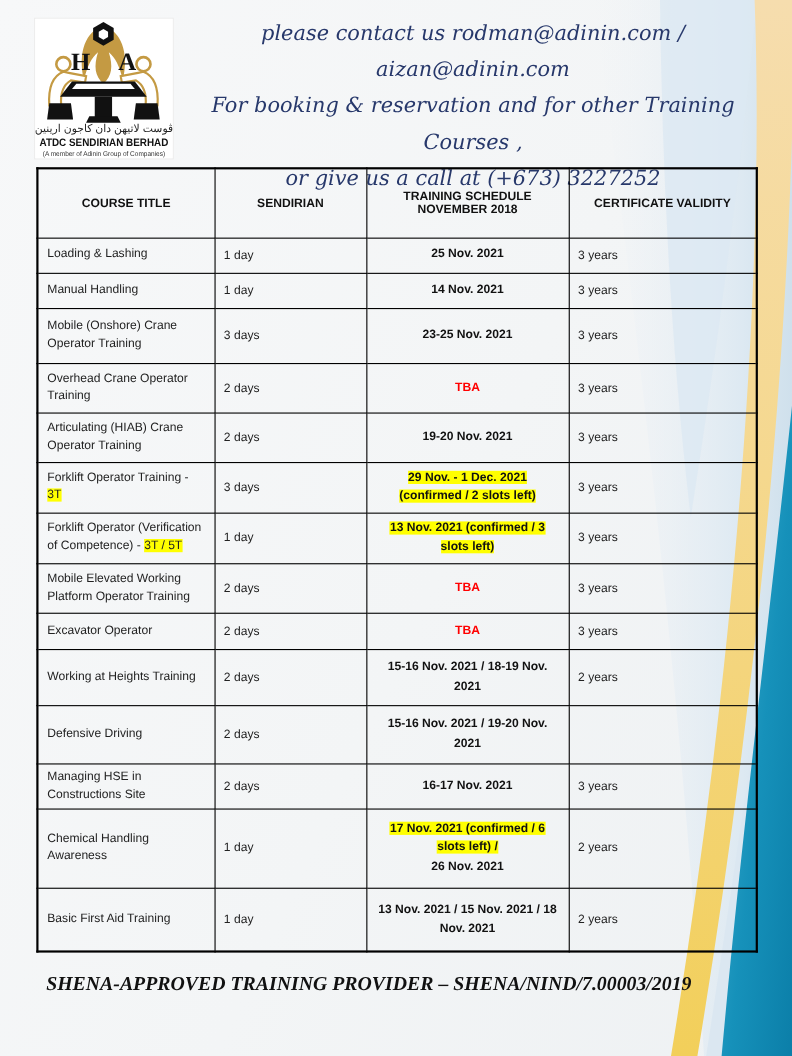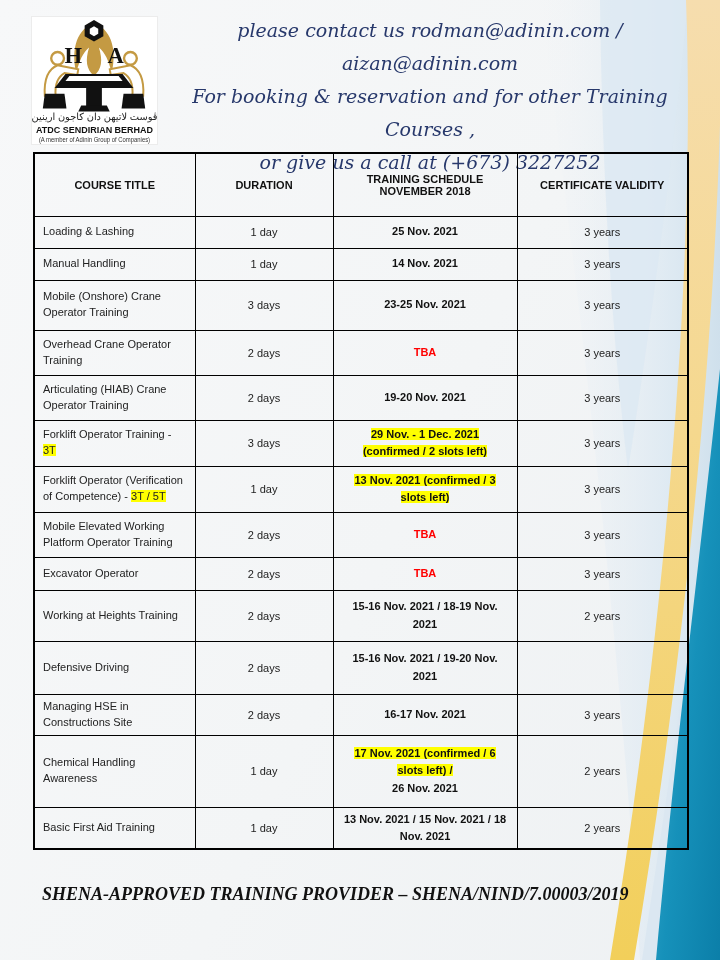--- a/index.html
+++ b/index.html
@@ -41,39 +41,39 @@
   #course-table th,#course-table td{
     border:1px solid #000;
     padding:2px 8px;
     vertical-align:middle;
     background:transparent;
   }
   #course-table thead tr{height:63px;}
   #course-table th{font-weight:bold;text-align:center;color:#111;}
   #course-table th:nth-child(3){padding:0 22px;}
   td.c-title{text-align:left;line-height:1.45;}
-  td.c-duration,td.c-validity{text-align:center;}
+  td.c-duration,td.c-validity{text-align:left;}
   td.c-schedule{text-align:center;font-weight:bold;line-height:1.55;padding:2px 12px;color:#111;}
   .hl{background:#ffff00;}
   .red{color:#ff0000;}
   
   #course-table tbody tr:nth-child(1){height:32px;}
   #course-table tbody tr:nth-child(2){height:32px;}
   #course-table tbody tr:nth-child(3){height:50px;padding-left:40px;}
   #course-table tbody tr:nth-child(4){height:45px;}
   #course-table tbody tr:nth-child(5){height:45px;}
   #course-table tbody tr:nth-child(6){height:46px;}
   #course-table tbody tr:nth-child(7){height:46px;}
   #course-table tbody tr:nth-child(8){height:45px;}
   #course-table tbody tr:nth-child(9){height:33px;}
   #course-table tbody tr:nth-child(10){height:51px;}
   #course-table tbody tr:nth-child(11){height:53px;margin-top:16px;}
   #course-table tbody tr:nth-child(12){height:41px;}
   #course-table tbody tr:nth-child(13){height:72px;}
-  #course-table tbody tr:nth-child(14){height:42px;}
+  #course-table tbody tr:nth-child(14){height:58px;}
 
   
   #footer-note{
     position:absolute;left:42px;top:884px;
     font-family:"Liberation Serif", serif;
     font-style:italic;font-weight:bold;
     font-size:18px;color:#111;
   }
 </style>
 </head>
@@ -145,21 +145,21 @@
   <table id="course-table">
     <colgroup>
       <col style="width:161px">
         <col style="width:138px">
         <col style="width:184px">
         <col style="width:171px">
     </colgroup>
     <thead>
       <tr>
         <th>COURSE TITLE</th>
-        <th>DURATION</th>
+        <th>SENDIRIAN</th>
         <th>TRAINING SCHEDULE NOVEMBER 2018</th>
         <th>CERTIFICATE VALIDITY</th>
       </tr>
     </thead>
     <tbody>
         <tr>
           <td class="c-title"><span>Loading &amp; Lashing</span></td>
           <td class="c-duration">1 day</td>
           <td class="c-schedule"><span>25 Nov. 2021</span></td>
           <td class="c-validity">3 years</td>

